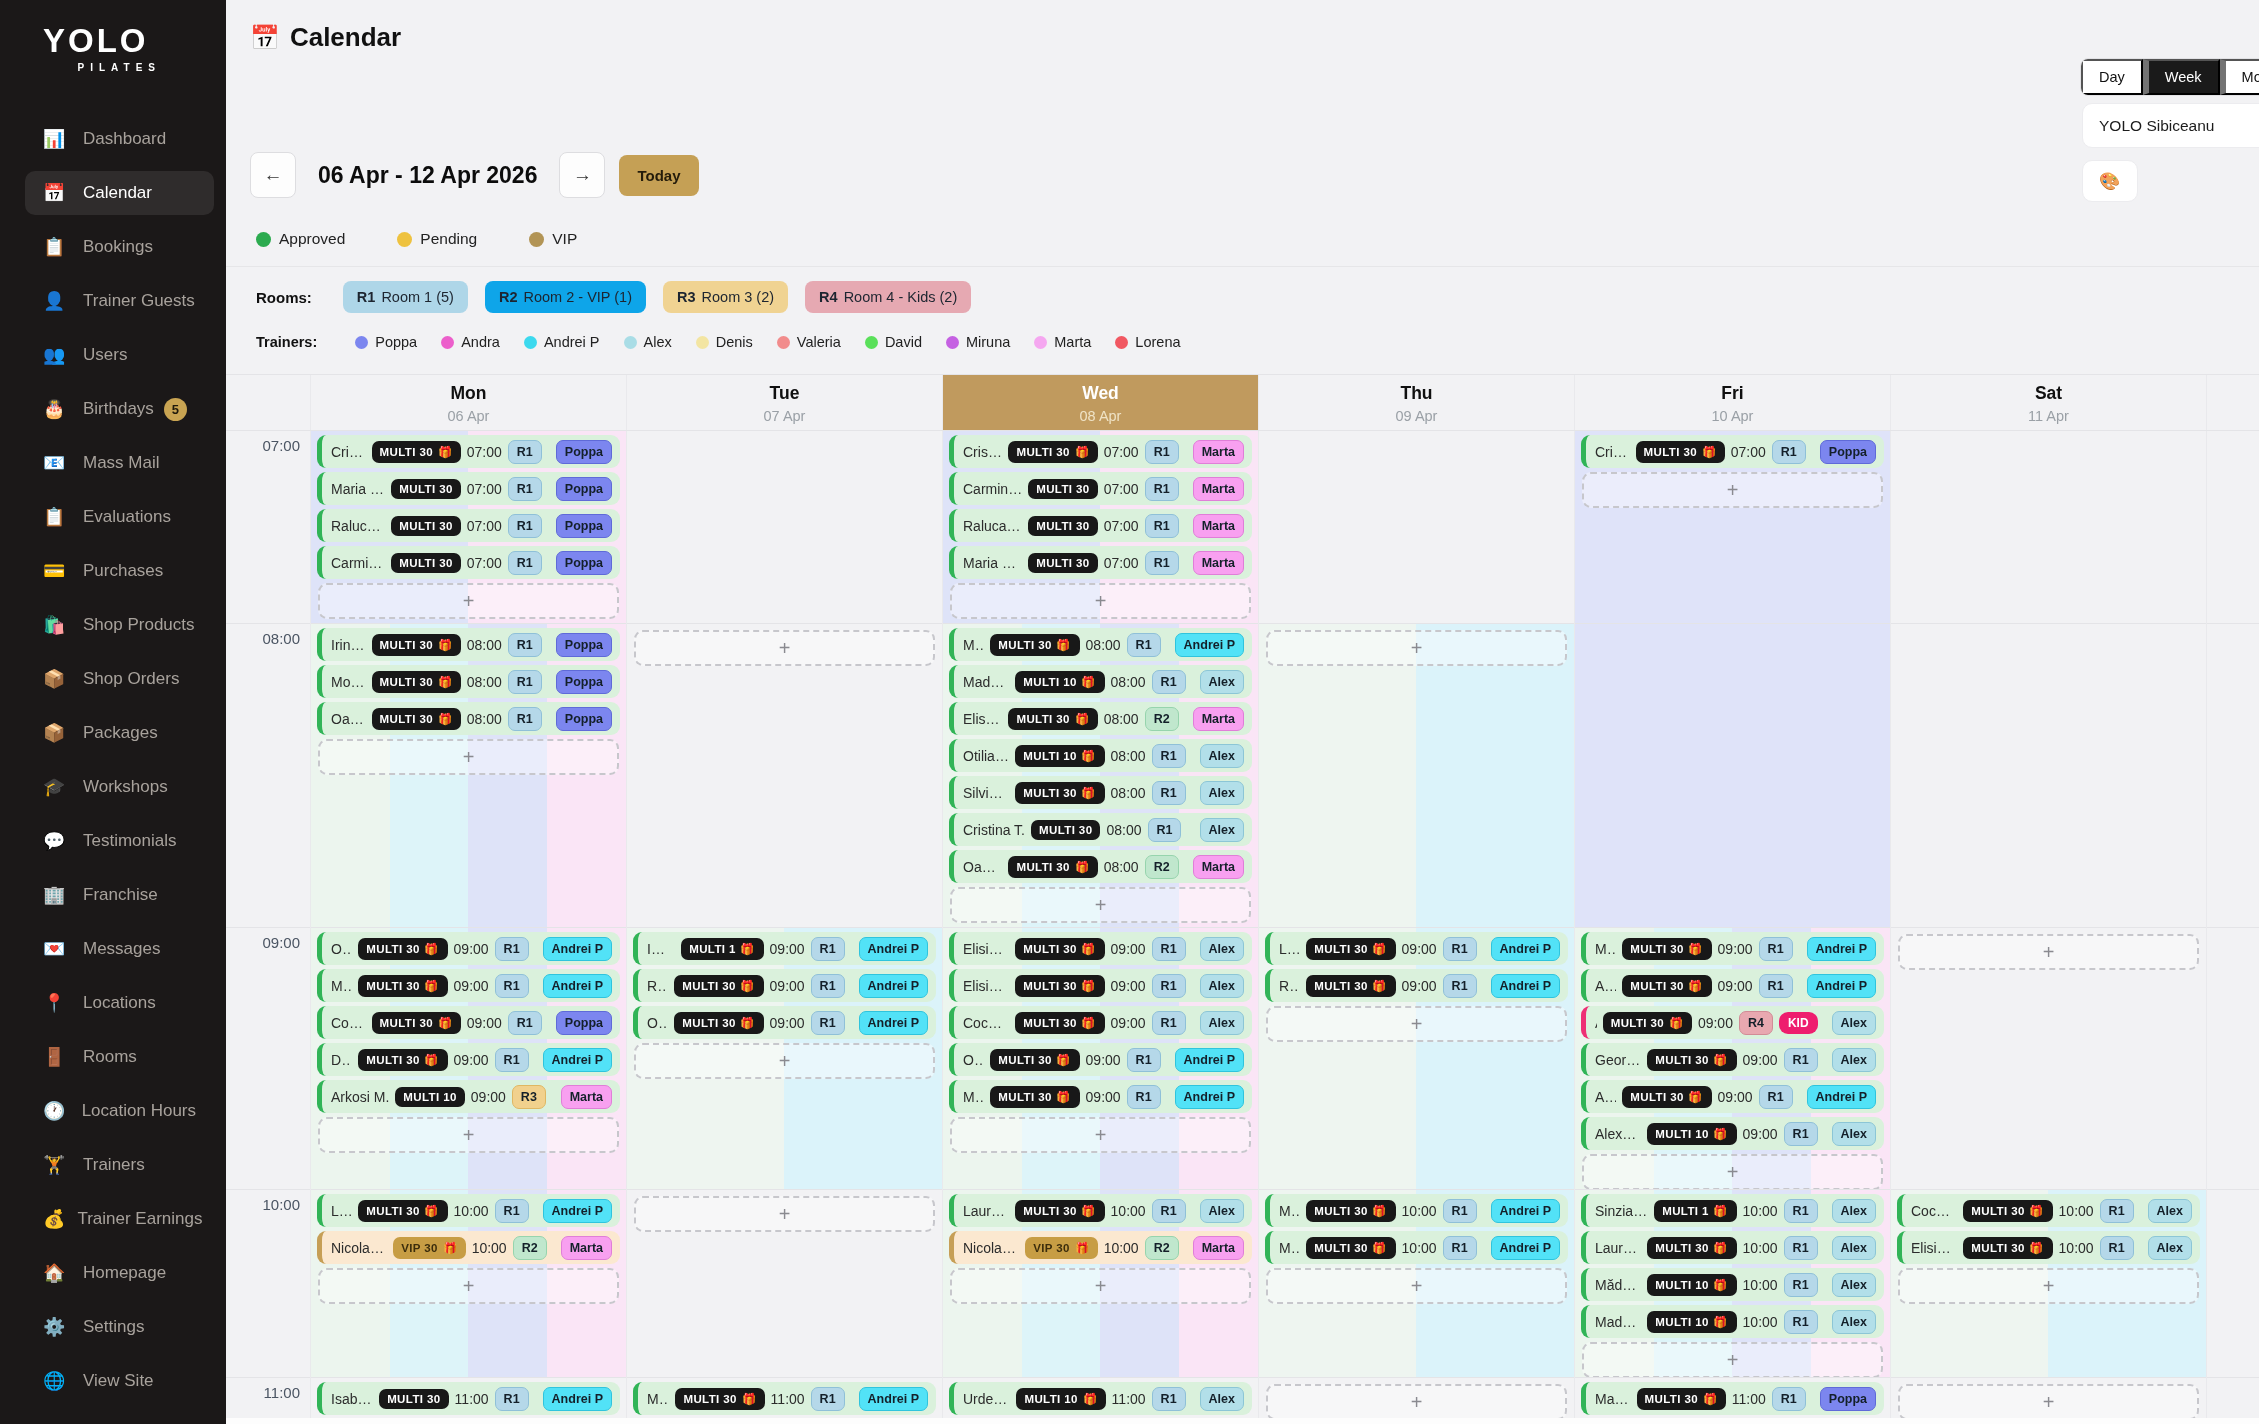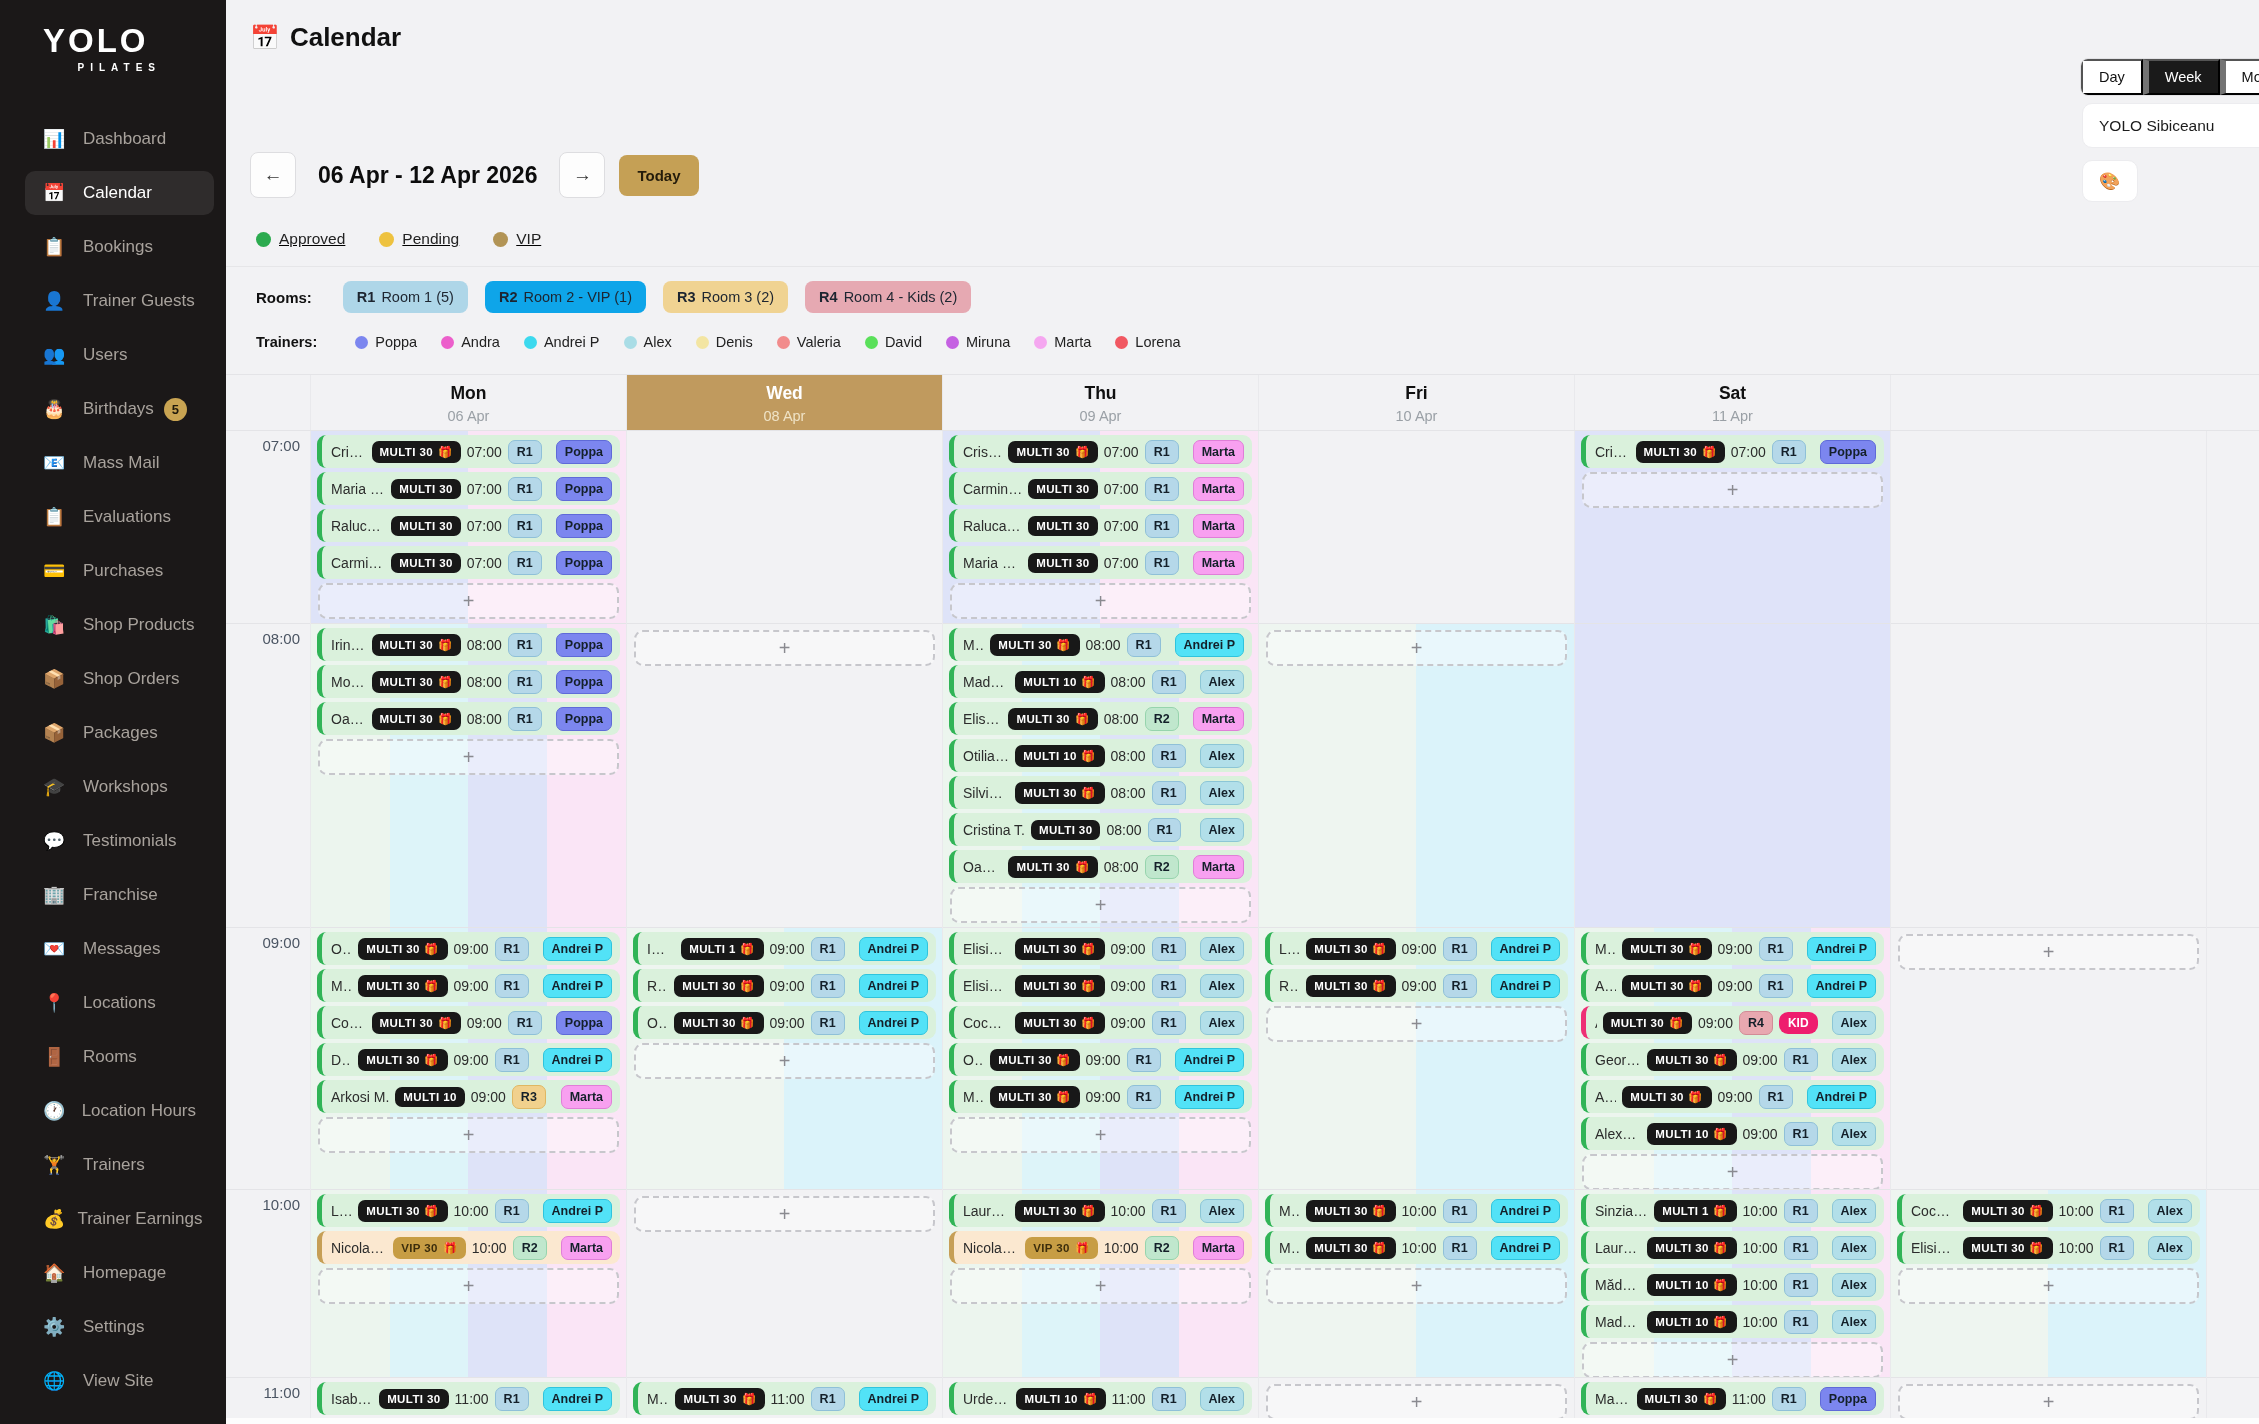--- a/index.html
+++ b/index.html
@@ -42,21 +42,21 @@
 
   .toolbar { position:absolute; left:250px; top:152px; display:flex; align-items:center; gap:14px; }
   .nav-btn { width:46px; height:46px; background:#fdfdfd; border:1px solid #dddde0;
     border-radius:8px; font-size:19px; color:#333; display:flex; align-items:center;
     justify-content:center; cursor:pointer; }
   .range { font-size:23px; font-weight:800; color:#0c0c0c; padding:0 8px; }
   .today-btn { background:#c5a055; border:none; border-radius:8px; padding:12px 18px;
     font-size:15px; font-weight:600; color:#241c0b; cursor:pointer; }
 
   
-  .legend { position:absolute; left:256px; top:230px; display:flex; gap:34px; align-items:center;text-decoration:underline; }
+  .legend { position:absolute; left:256px; top:230px; display:flex; gap:52px; align-items:center; }
   .legend-item { display:flex; align-items:center; gap:8px; font-size:15.5px; color:#222; }
   .dot { width:15px; height:15px; border-radius:50%; display:inline-block; }
   .legend-sep { position:absolute; left:226px; top:266px; width:2033px; border-bottom:1px solid #e6e6e8; }
 
   .rooms-row { position:absolute; left:256px; top:281px; display:flex; align-items:center; gap:17px; }
   .row-label { font-size:15px; font-weight:800; color:#111; margin-right:14px; }
   .room-chip { border-radius:8px; padding:8px 14px; font-size:14.5px; color:#1d2530;
     cursor:pointer; white-space:nowrap; }
   .room-chip b { margin-right:6px; }
 
@@ -324,20 +324,24 @@
     </span>
 </div>
 
 <div class="cal">
   <div class="cal-head" id="cal-head">
       <div class="gut"></div>
       <div class="day-head">
         <div class="d-name">Mon</div>
         <div class="d-date">06 Apr</div>
       </div>
+      <div class="day-head">
+        <div class="d-name">Tue</div>
+        <div class="d-date">07 Apr</div>
+      </div>
       <div class="day-head today">
         <div class="d-name">Wed</div>
         <div class="d-date">08 Apr</div>
       </div>
       <div class="day-head">
         <div class="d-name">Thu</div>
         <div class="d-date">09 Apr</div>
       </div>
       <div class="day-head">
         <div class="d-name">Fri</div>

